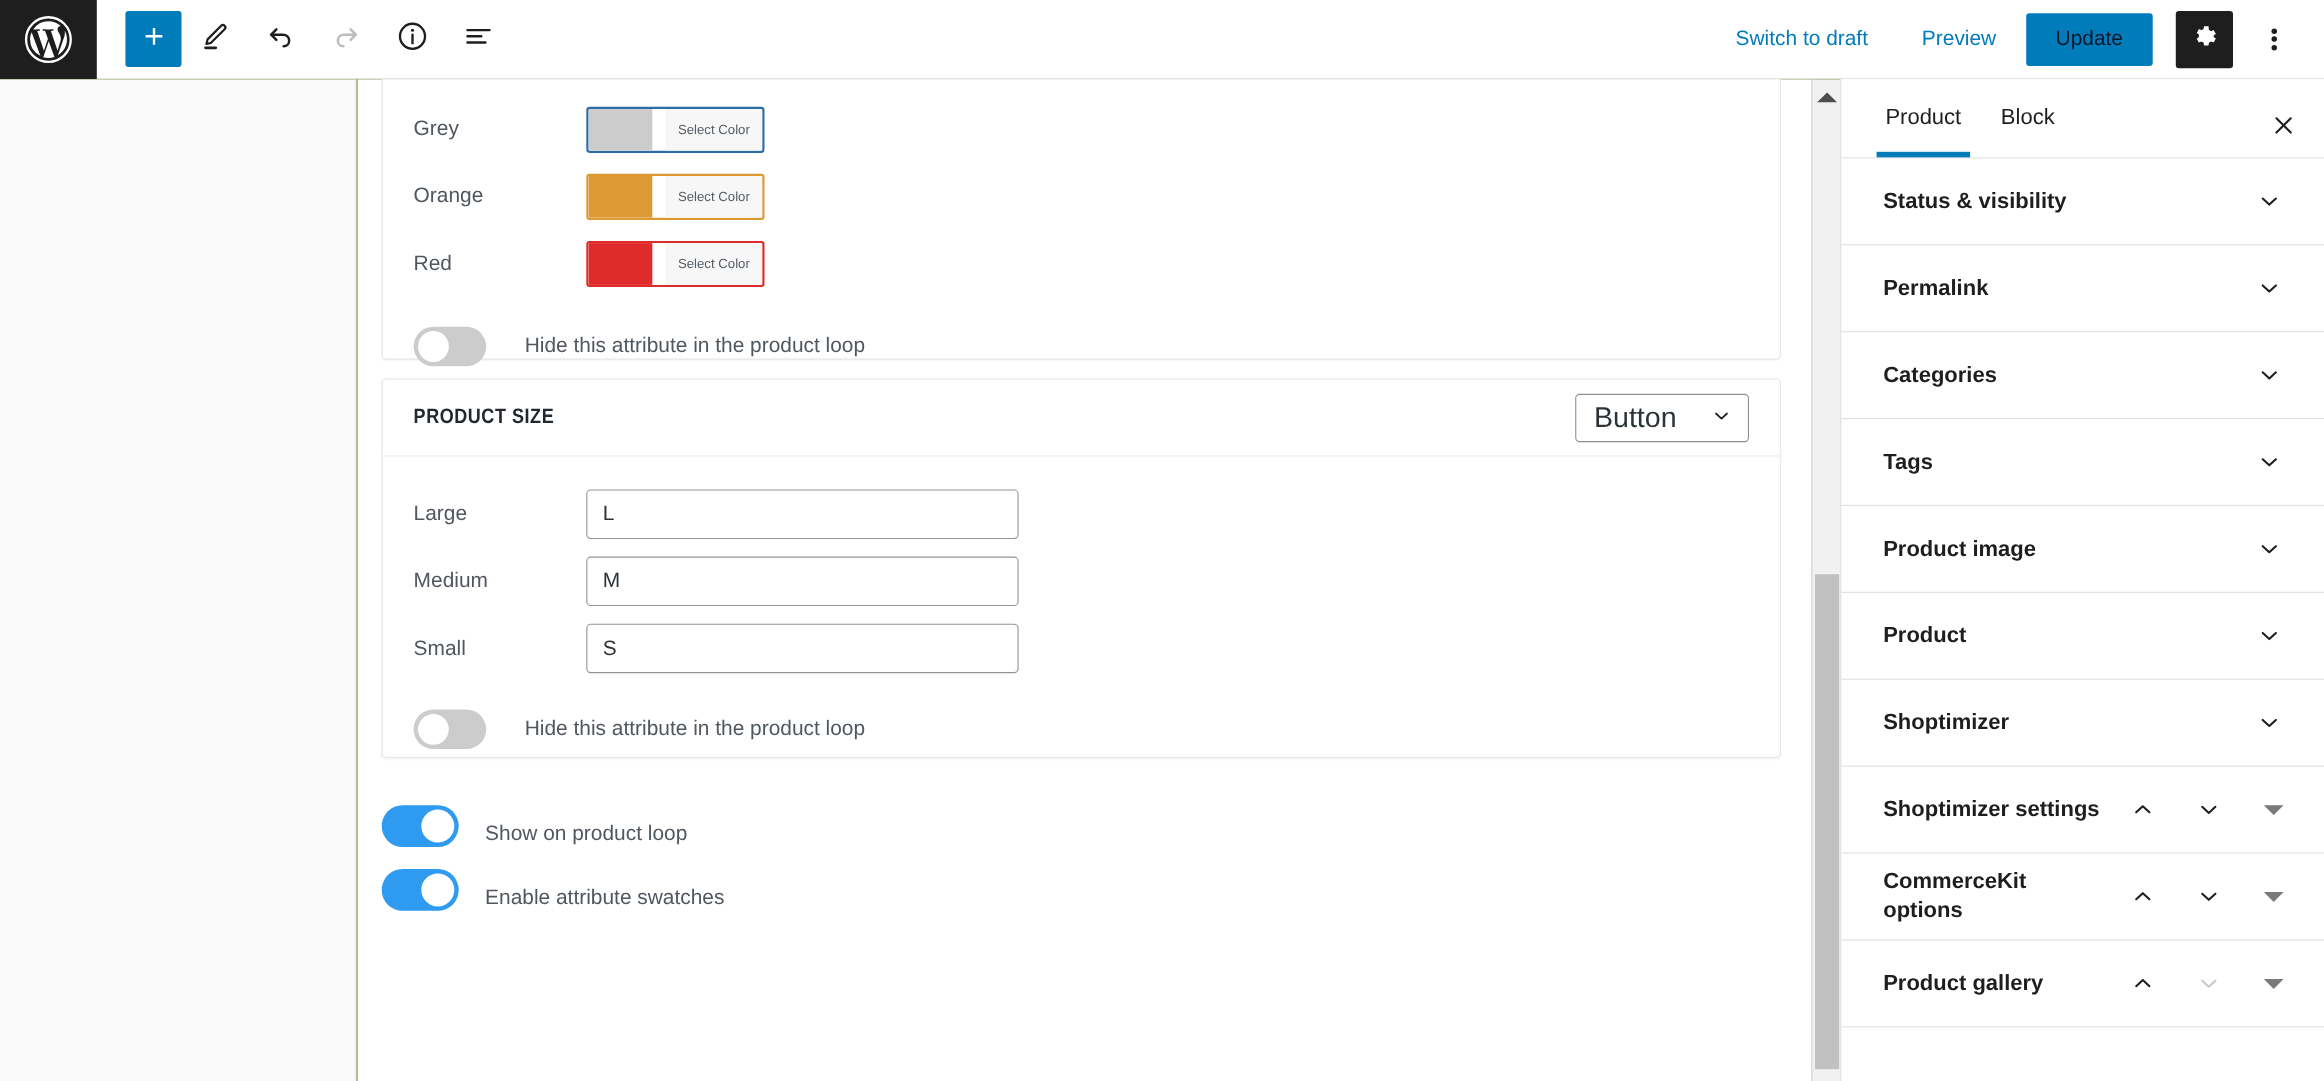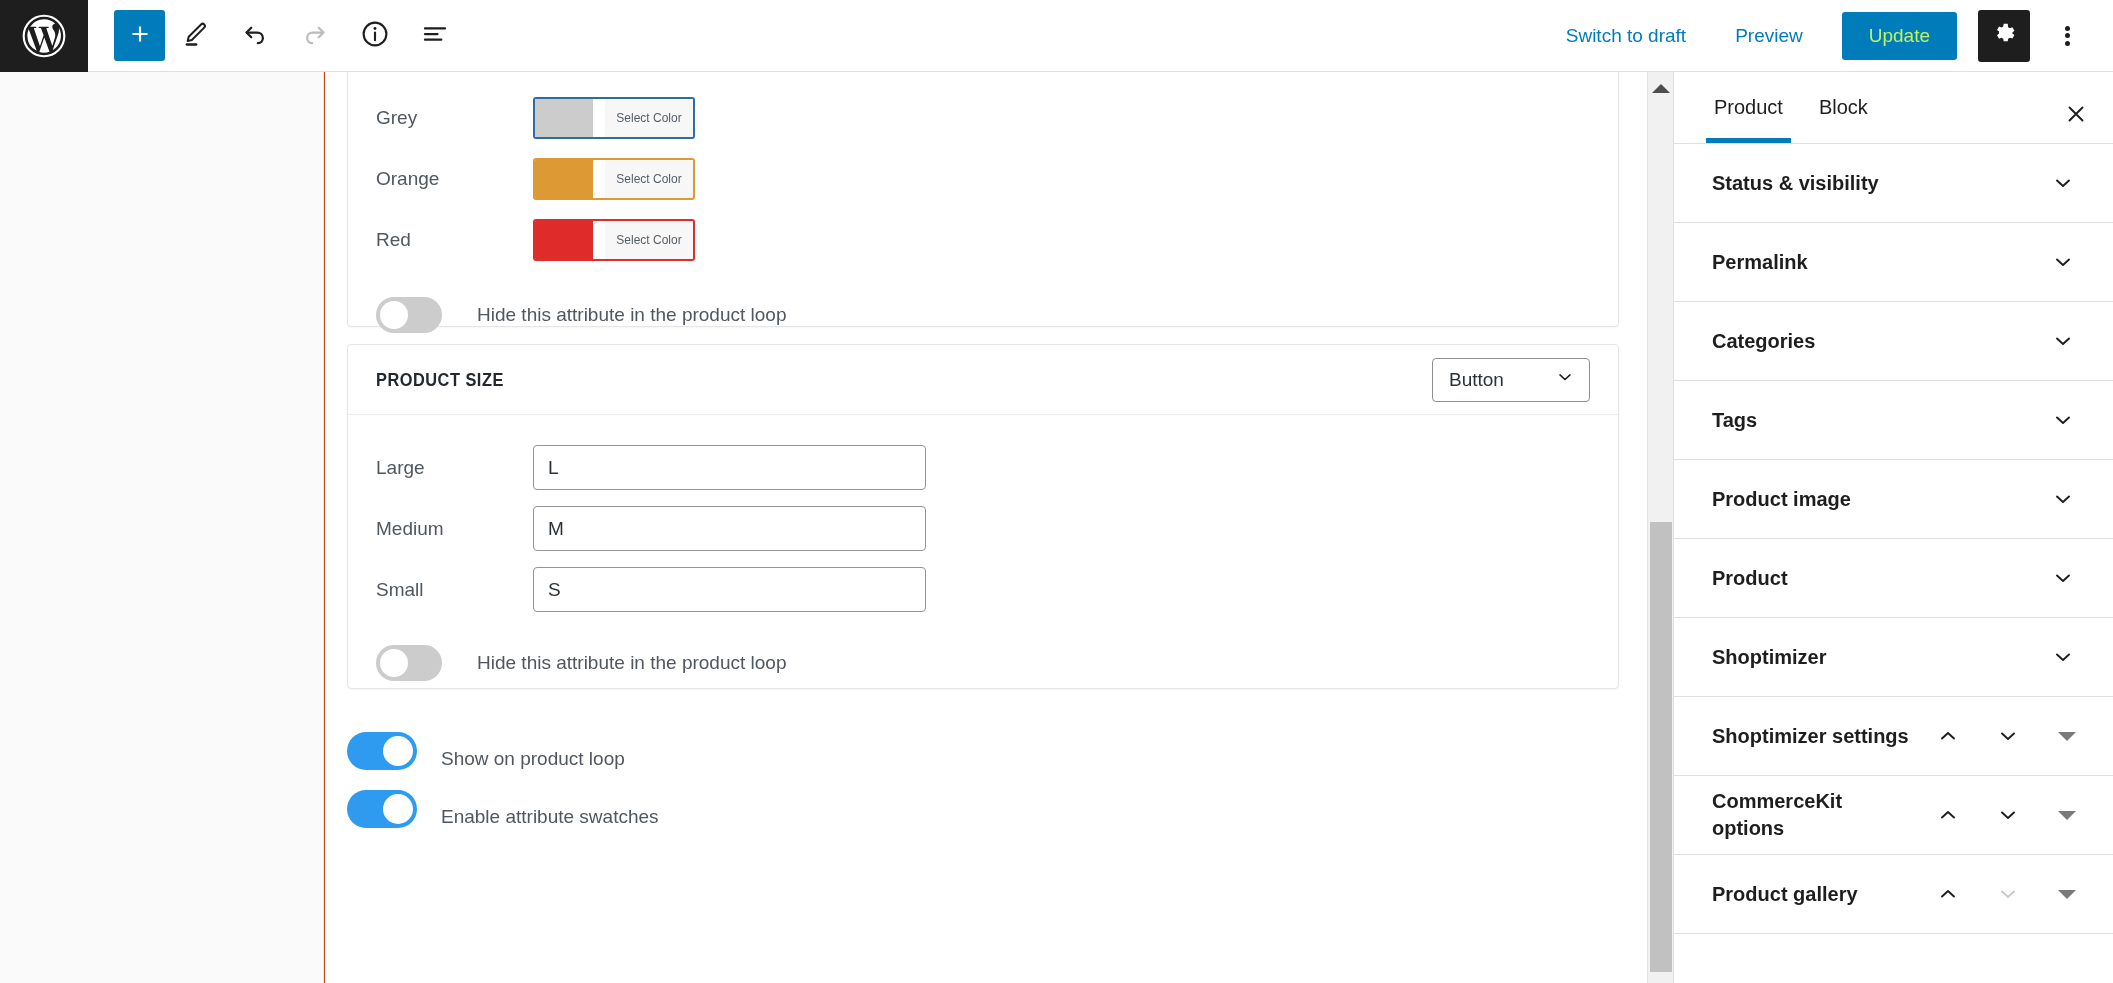--- a/index.html
+++ b/index.html
@@ -41,23 +41,23 @@
   .tb-spacer { flex: 1 1 auto; }
 
   .tb-right { display: flex; align-items: center; gap: 5px; padding-right: 22px; }
   .tb-link {
     color: #007cba; font-size: 19px;
     padding: 0 22px; cursor: pointer;
     white-space: nowrap;
     font-family: "Liberation Sans", sans-serif;
   }
   .tb-update {
-    background: #007cba; color: #bef264;
+    background: #007cba; color: #0f172a;
     font-size: 19px; border-radius: 3px;
-    padding: 13px 27px; margin-left: 12px;
+    padding: 13px 27px; margin-left: 0;
     cursor: pointer; white-space: nowrap;
   }
   .tb-gear {
     width: 52px; height: 52px; background: #1e1e1e;
     border-radius: 3px; margin-left: 16px;
     display: flex; align-items: center; justify-content: center;
     cursor: pointer;
   }
   .tb-kebab {
     width: 48px; height: 52px; margin-left: 8px;
@@ -70,21 +70,21 @@
   .stage {
     position: absolute; top: 72px; left: 0;
     width: 2113px; height: 911px;
     background: #f0f0f0;
   }
 
   
   .editor-wrap {
     position: absolute; top: 0; left: 0;
     width: 1673px; height: 911px;
-    background: #c2410c;
+    background: #4d7c0f;
     overflow: hidden;
   }
   .editor-gutter {
     position: absolute; top: 0; left: 0;
     width: 324px; height: 911px;
     background: #fafafa;
     border-right: 1px solid #e8e8e8;
   }
   .editor-canvas {
     position: absolute; top: 0; left: 325px;
@@ -149,21 +149,21 @@
   }
   .card-head-spacer { flex: 1 1 auto; }
   .select-box {
     border: 1px solid #8f8f8f;
     border-radius: 4px;
     background: #fff;
     height: 44px; min-width: 158px;
     display: flex; align-items: center;
     justify-content: space-between;
     padding: 0 14px 0 16px;
-    font-size: 19px; color: #2c3338;
+    font-size: 26px; color: #2c3338;
     cursor: pointer;
   }
   .select-box .chev { margin-left: 18px; }
 
   .attr-rows { padding: 22px 0 0 0; }
   .attr-row {
     display: flex; align-items: center;
     height: 61px;
     padding-left: 28px;
   }

